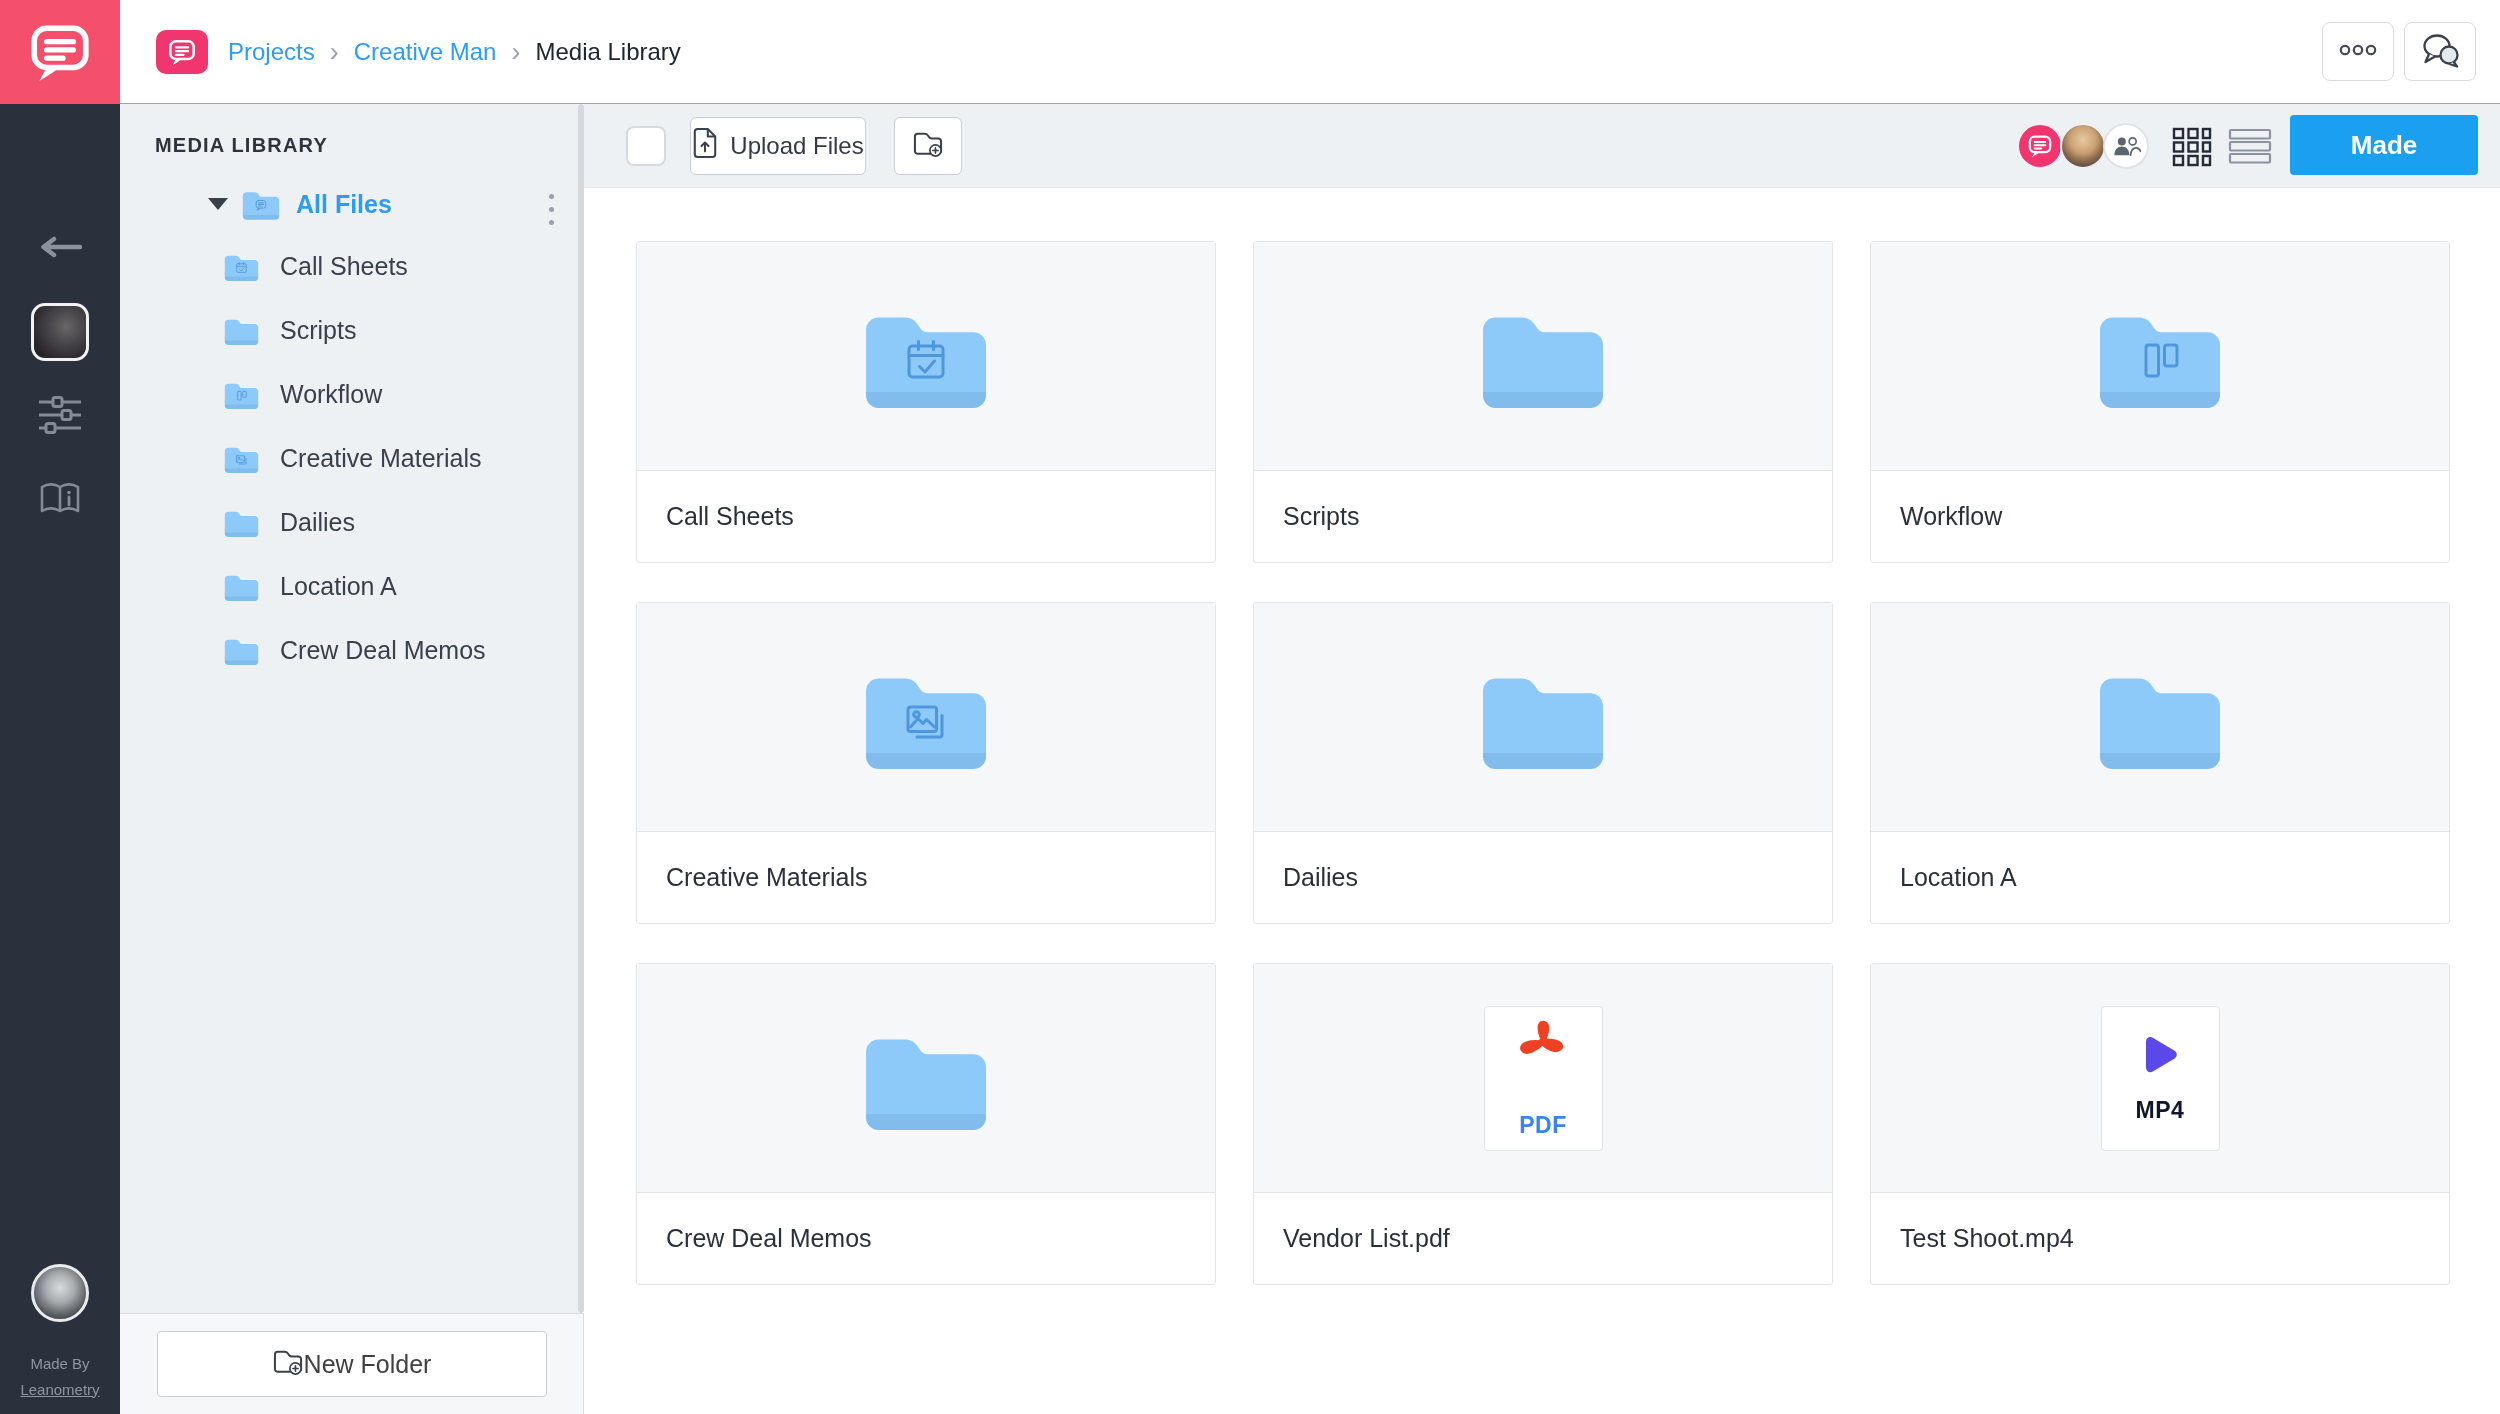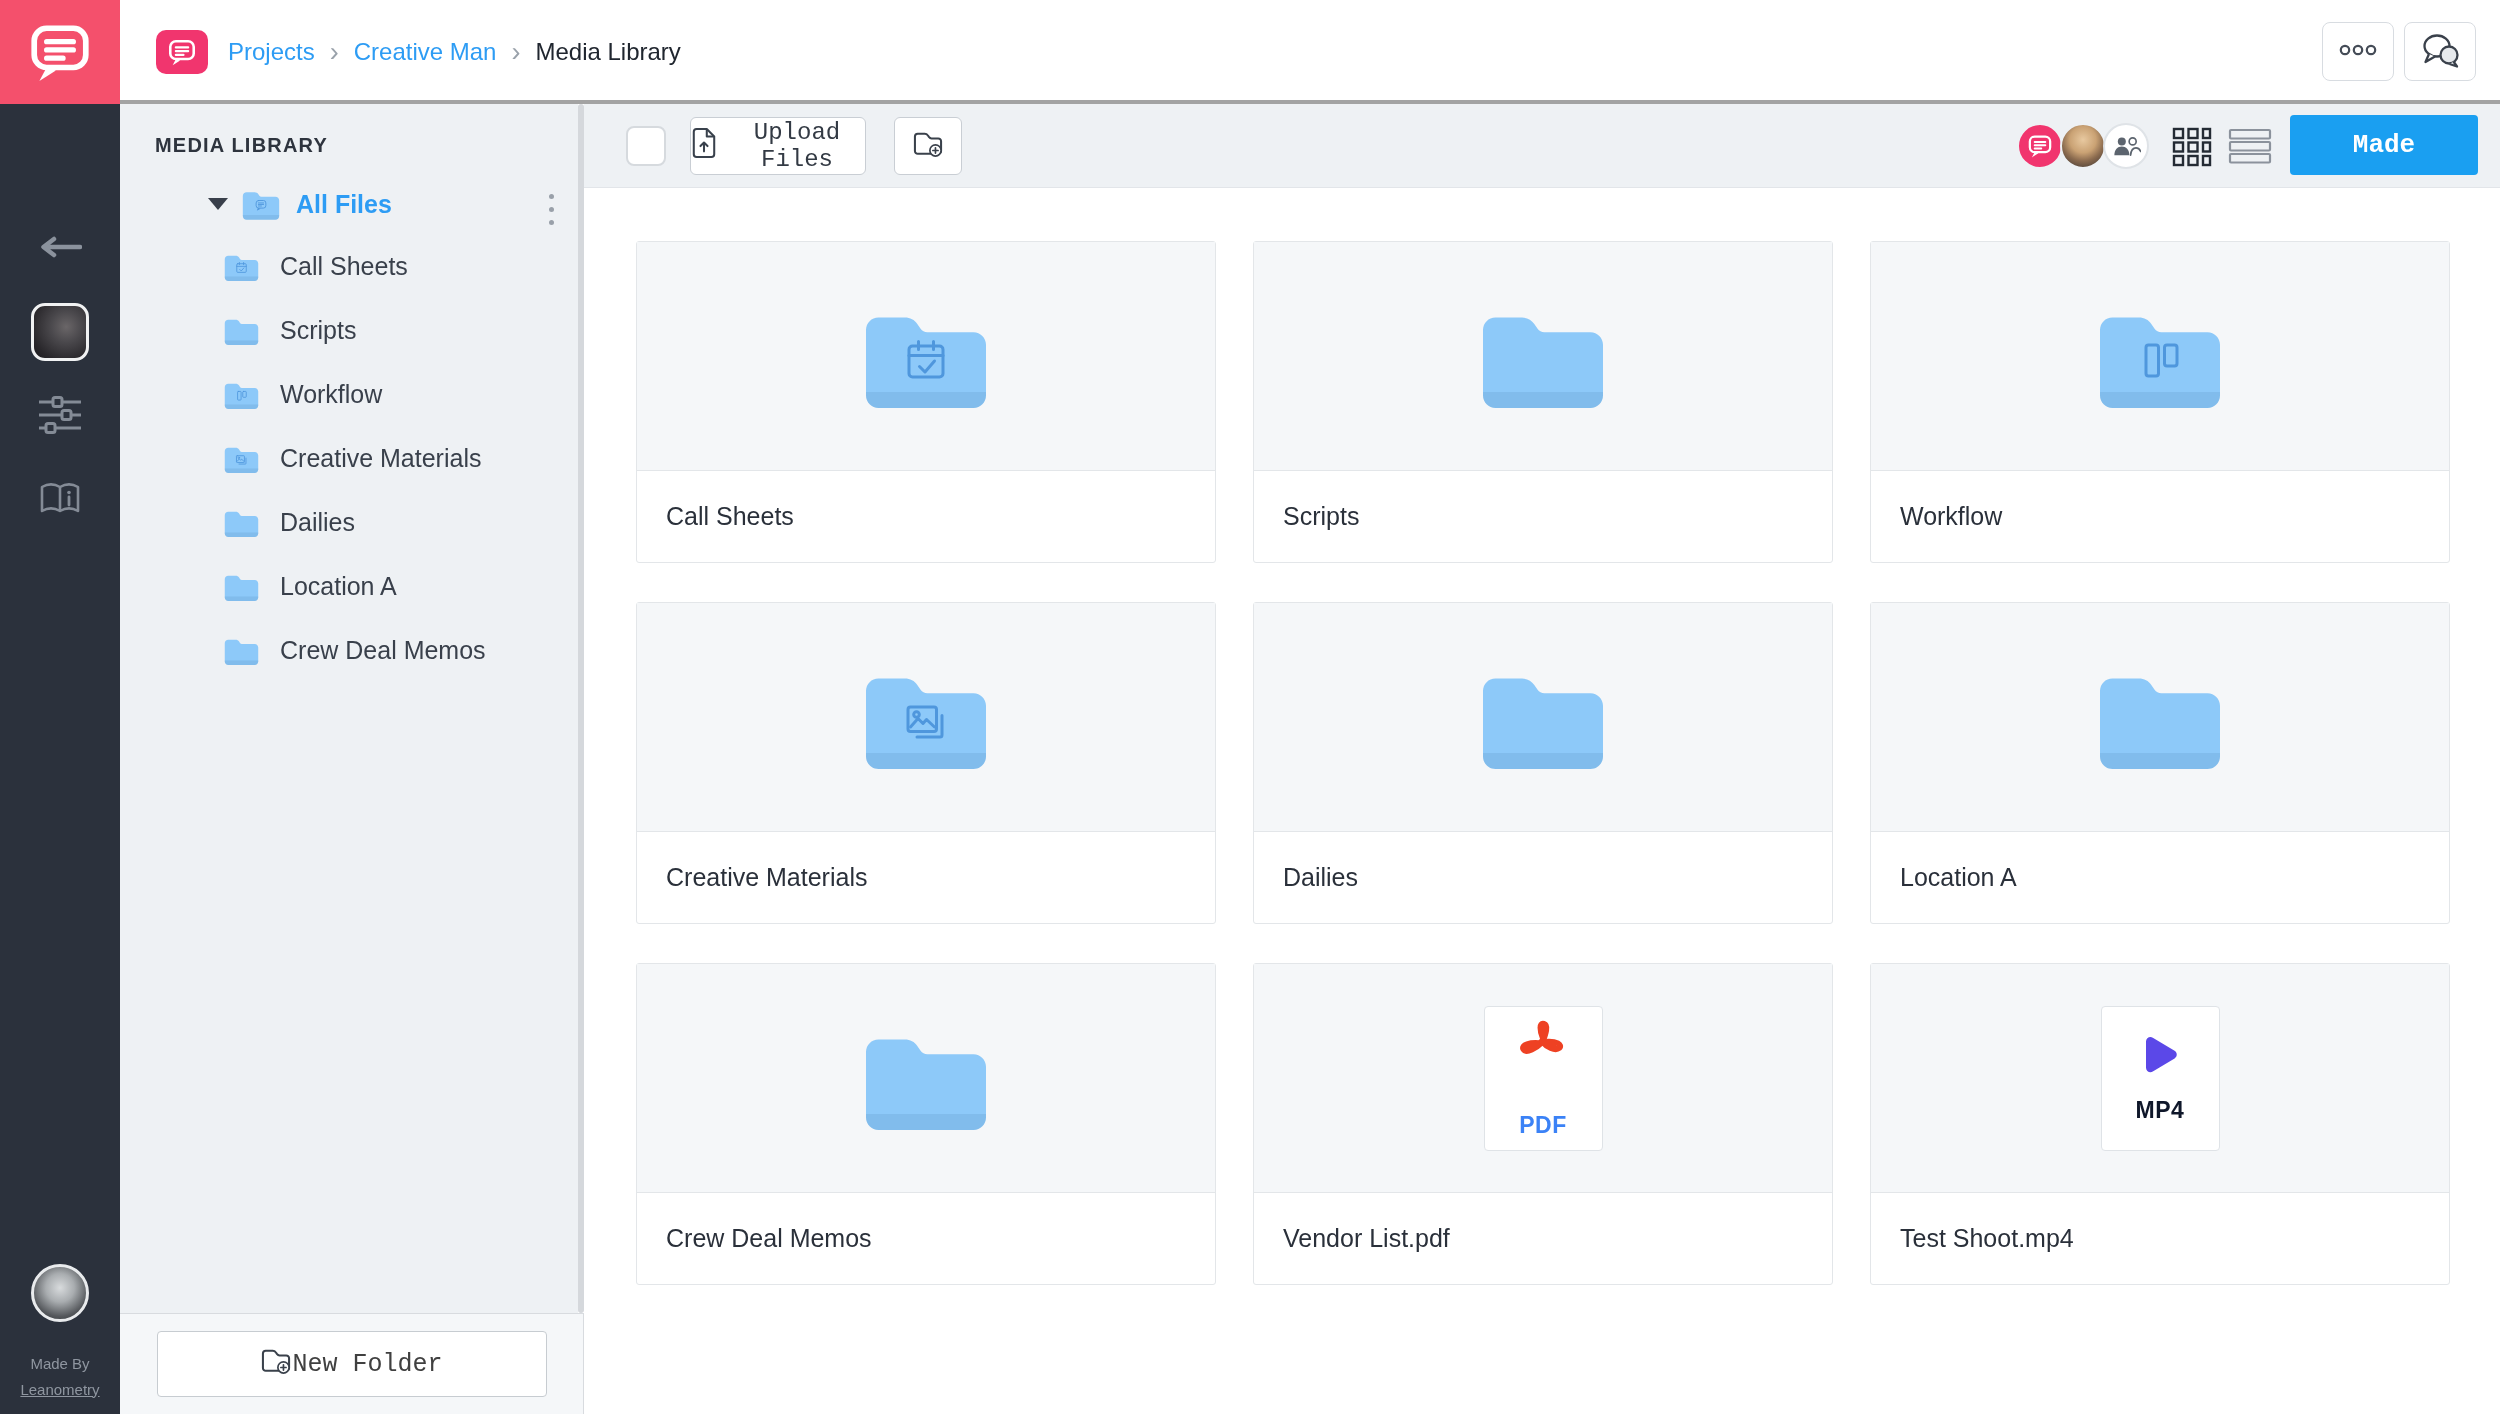--- a/index.html
+++ b/index.html
@@ -2,25 +2,25 @@
 <html><head>
 <meta charset="utf-8">
 <title>Media Library</title>
 <style>
   * { margin:0; padding:0; box-sizing:border-box; }
   html,body { width:2500px; height:1414px; }
   body {
     position:relative; overflow:hidden; background:#ffffff;
     font-family:"Liberation Sans","DejaVu Sans",sans-serif; color:#2a303a;
   }
-  button { font-family:Liberation Mono, monospace; }
+  button { font-family:Liberation Sans, sans-serif; }
 
   
   .header { position:absolute; top:0; left:0; width:2500px; height:104px; background:#fff;
-            border-bottom:4px solid #a3a3a3; z-index:6; }
+            border-bottom:1px solid #a3a3a3; z-index:6; }
   .logo { position:absolute; left:0; top:0; width:120px; height:104px; background:#f4506c;
           display:flex; align-items:center; justify-content:center; cursor:pointer; }
   .crumb-icon { position:absolute; left:156px; top:30px; width:52px; height:44px; border-radius:10px;
           background:#f1356e; display:flex; align-items:center; justify-content:center; cursor:pointer; }
   .breadcrumb { position:absolute; left:228px; top:0; height:104px; display:flex; align-items:center;
           gap:15px; font-size:24px; }
   .bc-link { color:#2d9cf4; cursor:pointer; }
   .bc-sep { color:#9aa2ab; font-size:27px; }
   .bc-current { color:#20262f; }
   .header-actions { position:absolute; right:24px; top:22px; display:flex; gap:10px; }

